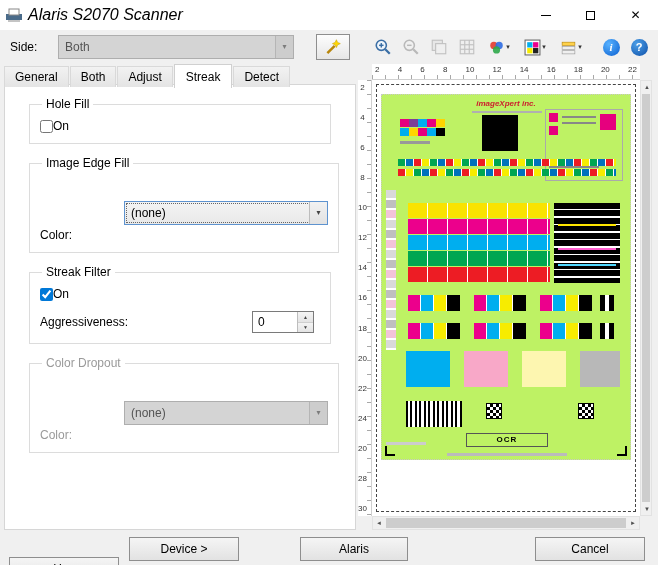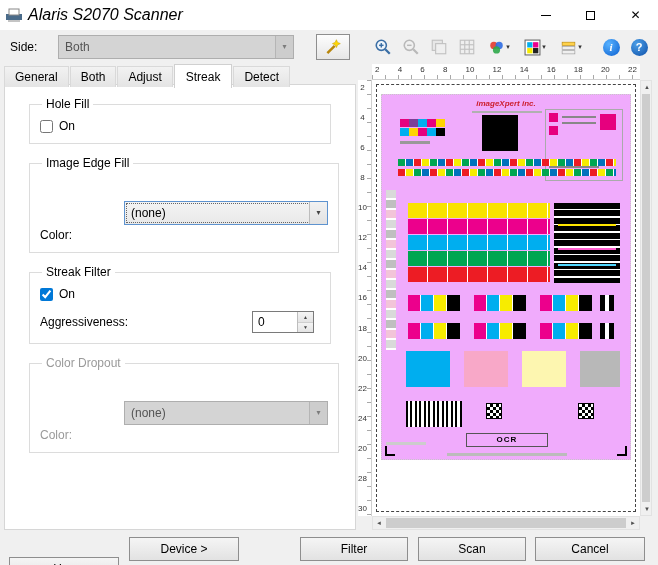--- a/index.html
+++ b/index.html
@@ -38,21 +38,21 @@
   
   .tabstrip { position:absolute; left:4px; top:63px; display:flex; align-items:flex-end; z-index:3; }
   .tab { padding:3px 10px 3px; border:1px solid #d9d9d9; border-bottom:none; background:linear-gradient(#f2f2f2,#e4e4e4); margin-right:1px; }
   .tab.active { background:#fff; padding:5px 11px 4px; position:relative; top:1px; border-color:#d0d0d0; }
 
   
   .panel { position:absolute; left:4px; top:84px; width:352px; height:446px; background:#fff; border:1px solid #d6d6d6; }
   fieldset.group { margin:12px 0 0 24px; width:302px; border:1px solid #dcdcdc; padding:8px 10px 10px; }
   fieldset.group legend { padding:0 4px; margin-left:2px; font-size:12px; }
   fieldset.group.disabled, fieldset.group.disabled legend, fieldset.group.disabled label { color:#9a9a9a; }
-  .check-row { display:flex; align-items:center; gap:6px; }
+  .check-row { display:flex; align-items:center; }
   .check-row input { width:13px; height:13px; accent-color:#0078d7; }
   .field-row { display:flex; align-items:center; margin-top:6px; }
   .field-label { width:84px;margin-top:44px; }
   .combo.w200 { width:204px; }
   .spin-row { display:flex; align-items:center; justify-content:space-between; margin-top:10px; padding-right:6px; }
   .spinner { position:relative; width:62px; height:22px; border:1px solid #7a7a7a; background:#fff; line-height:20px; padding-left:5px; }
   .spin-btns { position:absolute; right:0; top:0; width:16px; height:100%; display:flex; flex-direction:column; border-left:1px solid #bdbdbd; }
   .spin-btn { flex:1; font-size:5px; color:#444; background:linear-gradient(#f4f4f4,#e4e4e4); display:flex; align-items:center; justify-content:center; border:none; }
   .spin-btn + .spin-btn { border-top:1px solid #cfcfcf; }
 
@@ -69,21 +69,21 @@
   .ruler-v-nums { position:absolute; top:3px; bottom:3px; left:0; right:4px; display:flex; flex-direction:column; justify-content:space-between; align-items:center; font-size:8px; color:#333; }
   .canvas { position:absolute; left:14px; top:16px; right:12px; bottom:14px; background:#fff; overflow:hidden; }
   .selection { position:absolute; left:4px; top:4px; right:4px; bottom:4px; border:1px dashed #444; }
   .vscroll { position:absolute; right:0; top:16px; width:12px; bottom:14px; background:#f0f0f0; border:1px solid #e2e2e2; }
   .hscroll { position:absolute; left:14px; right:12px; bottom:0; height:14px; background:#f0f0f0; border:1px solid #e2e2e2; }
   .scroll-arrow { position:absolute; font-size:6px; color:#505050; width:12px; height:12px; display:flex; align-items:center; justify-content:center; }
   .vscroll .thumb { position:absolute; left:1px; right:1px; top:13px; bottom:13px; background:#cdcdcd; }
   .hscroll .thumb { position:absolute; top:1px; bottom:1px; left:13px; right:13px; background:#cdcdcd; }
 
   
-  .page { position:absolute; left:9px; top:14px; width:250px; height:366px; background:#f0abfc; border:1px dotted #c8c8c8; }
+  .page { position:absolute; left:9px; top:14px; width:250px; height:366px; background:#bef264; border:1px dotted #c8c8c8; }
   .page * { position:absolute; }
   .t-logo { left:0; right:0; top:4px; text-align:center; color:#cc1f2e; font-size:8px; font-weight:bold; font-style:italic; }
   .t-subline { left:90px; top:16px; width:70px; height:2px; background:#b0b0b0; }
   .t-strip1 { left:18px; top:24px; width:45px; height:8px; background:linear-gradient(90deg,#e6007e 0 9px,#7d3f98 9px 18px,#00aeef 18px 27px,#e6007e 27px 36px,#ffd400 36px 45px); }
   .t-strip2 { left:18px; top:33px; width:45px; height:8px; background:linear-gradient(90deg,#00aeef 0 9px,#ffd400 9px 18px,#e6007e 18px 27px,#00aeef 27px 36px,#000 36px 45px); }
   .t-reslabel { left:18px; top:46px; width:30px; height:3px; background:#999; }
   .t-blacksq { left:100px; top:20px; width:36px; height:36px; background:#000; }
   .t-linework { left:163px; top:14px; width:78px; height:72px; border:1px solid #aaa; }
   .t-linework .lw-m1 { left:3px; top:3px; width:9px; height:9px; background:#e6007e; }
   .t-linework .lw-m2 { left:3px; top:16px; width:9px; height:9px; background:#e6007e; }
@@ -396,17 +396,16 @@
     </div>
     <div class="hscroll">
       <span class="scroll-arrow" style="left:0;top:0">◄</span>
       <div class="thumb"></div>
       <span class="scroll-arrow" style="right:0;top:0">►</span>
     </div>
   </div>
 
   <div class="btn btn-home">&lt; Home</div>
   <div class="btn btn-device">Device &gt;</div>
-  <div class="btn btn-preview">Filter</div>
-  <div class="btn btn-scan">Scan</div>
+  <div class="btn btn-preview">Alaris</div>
   <div class="btn btn-cancel">Cancel</div>
 
 </div>
 
 </body></html>

